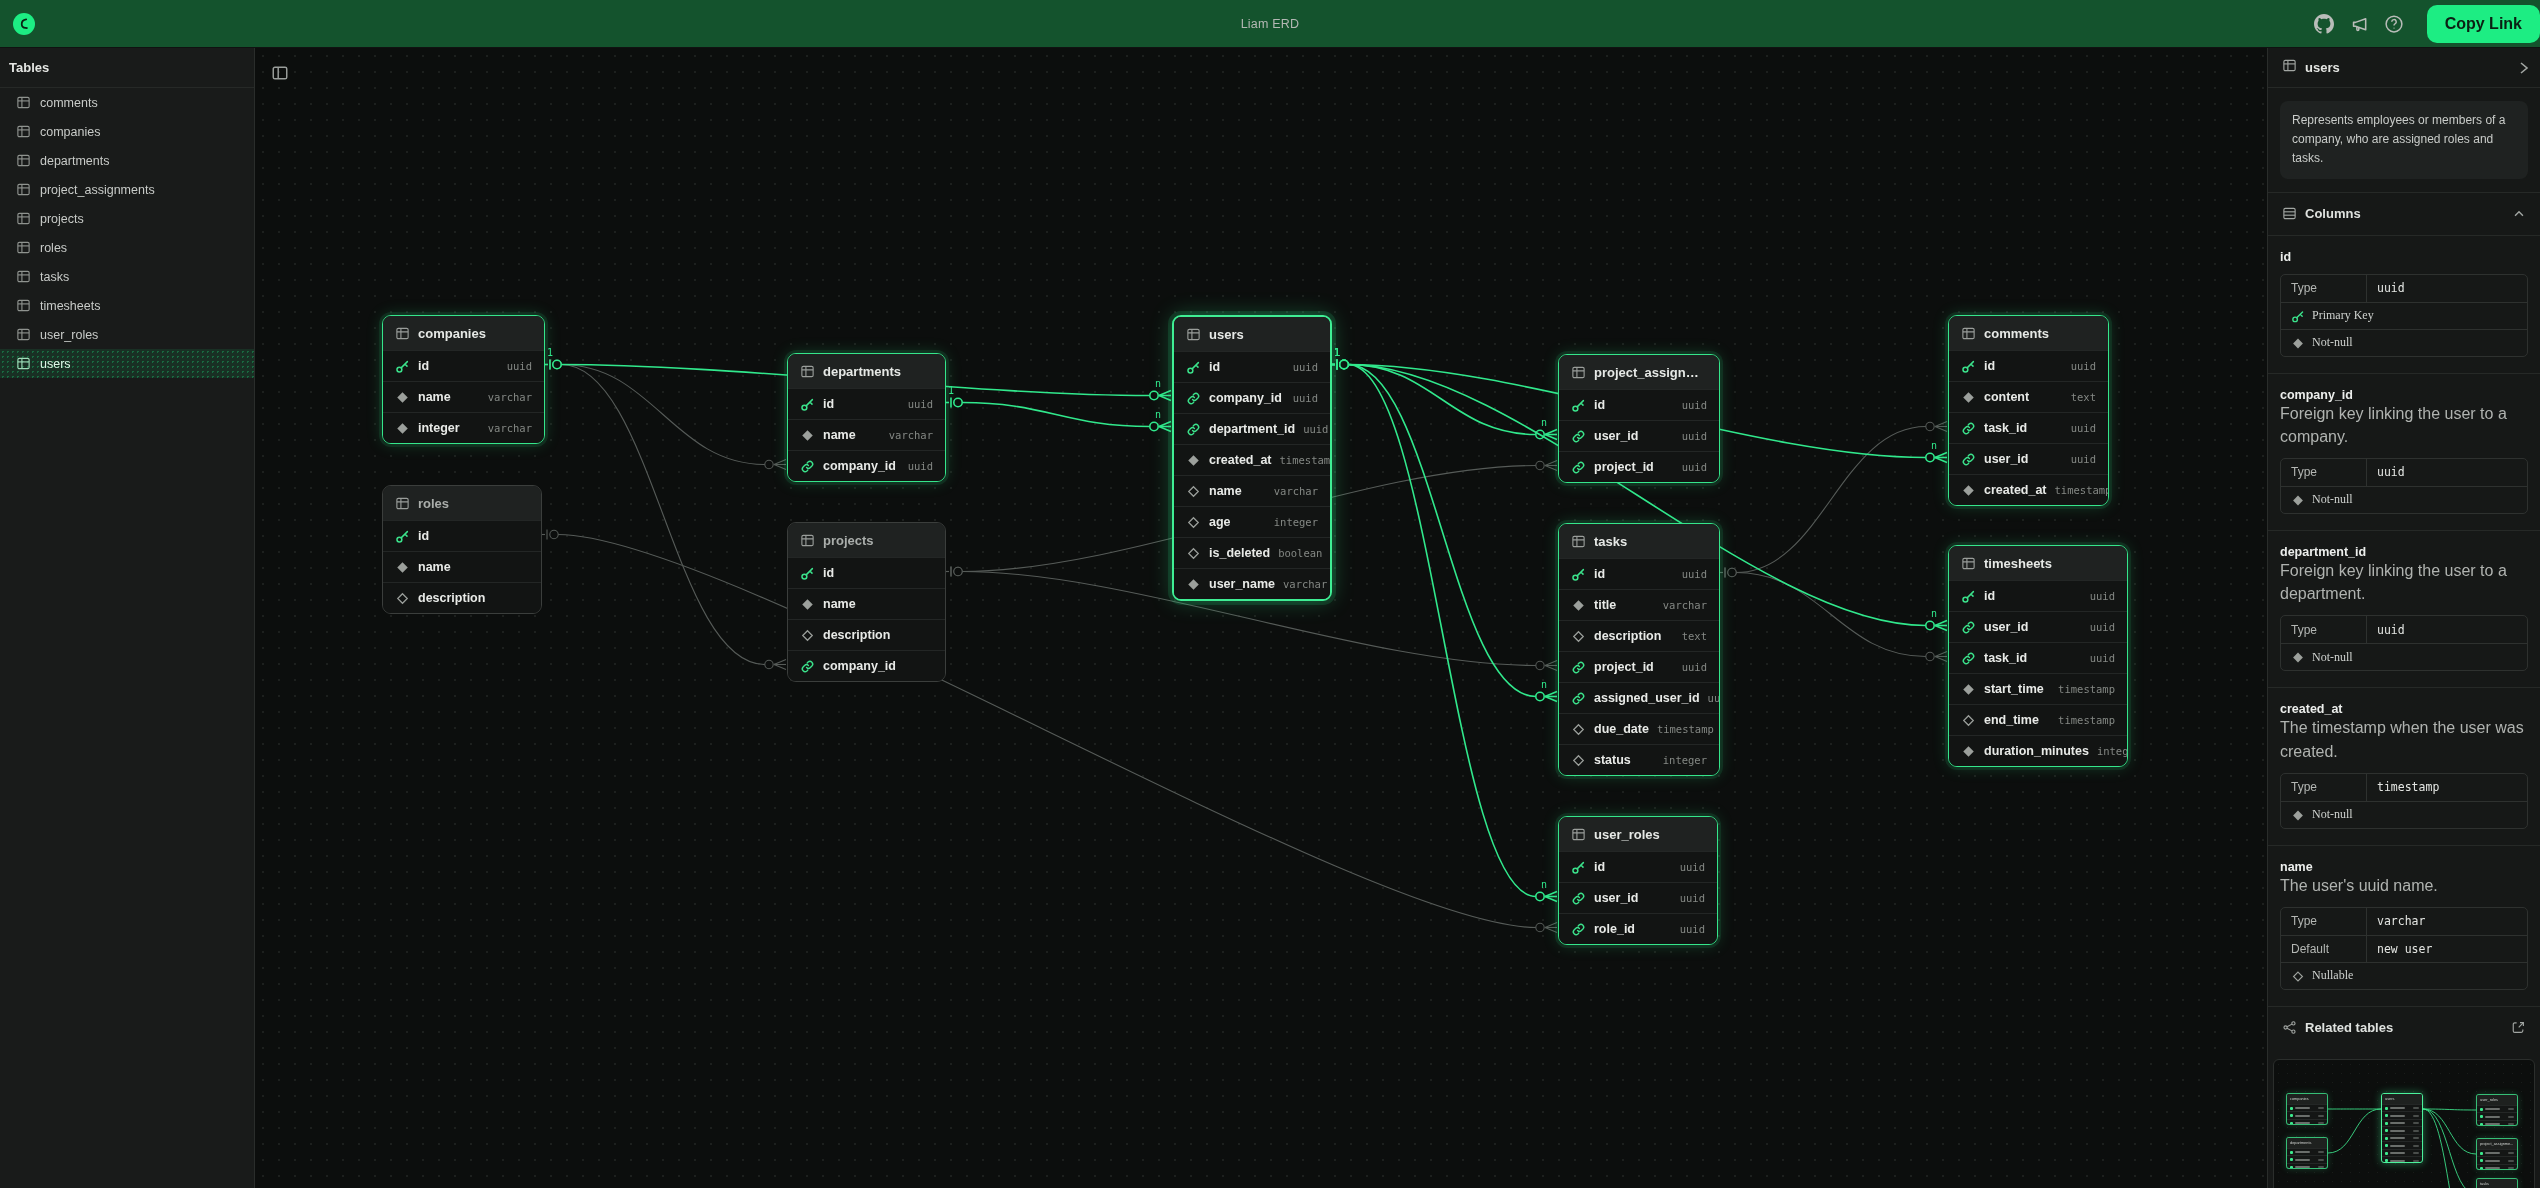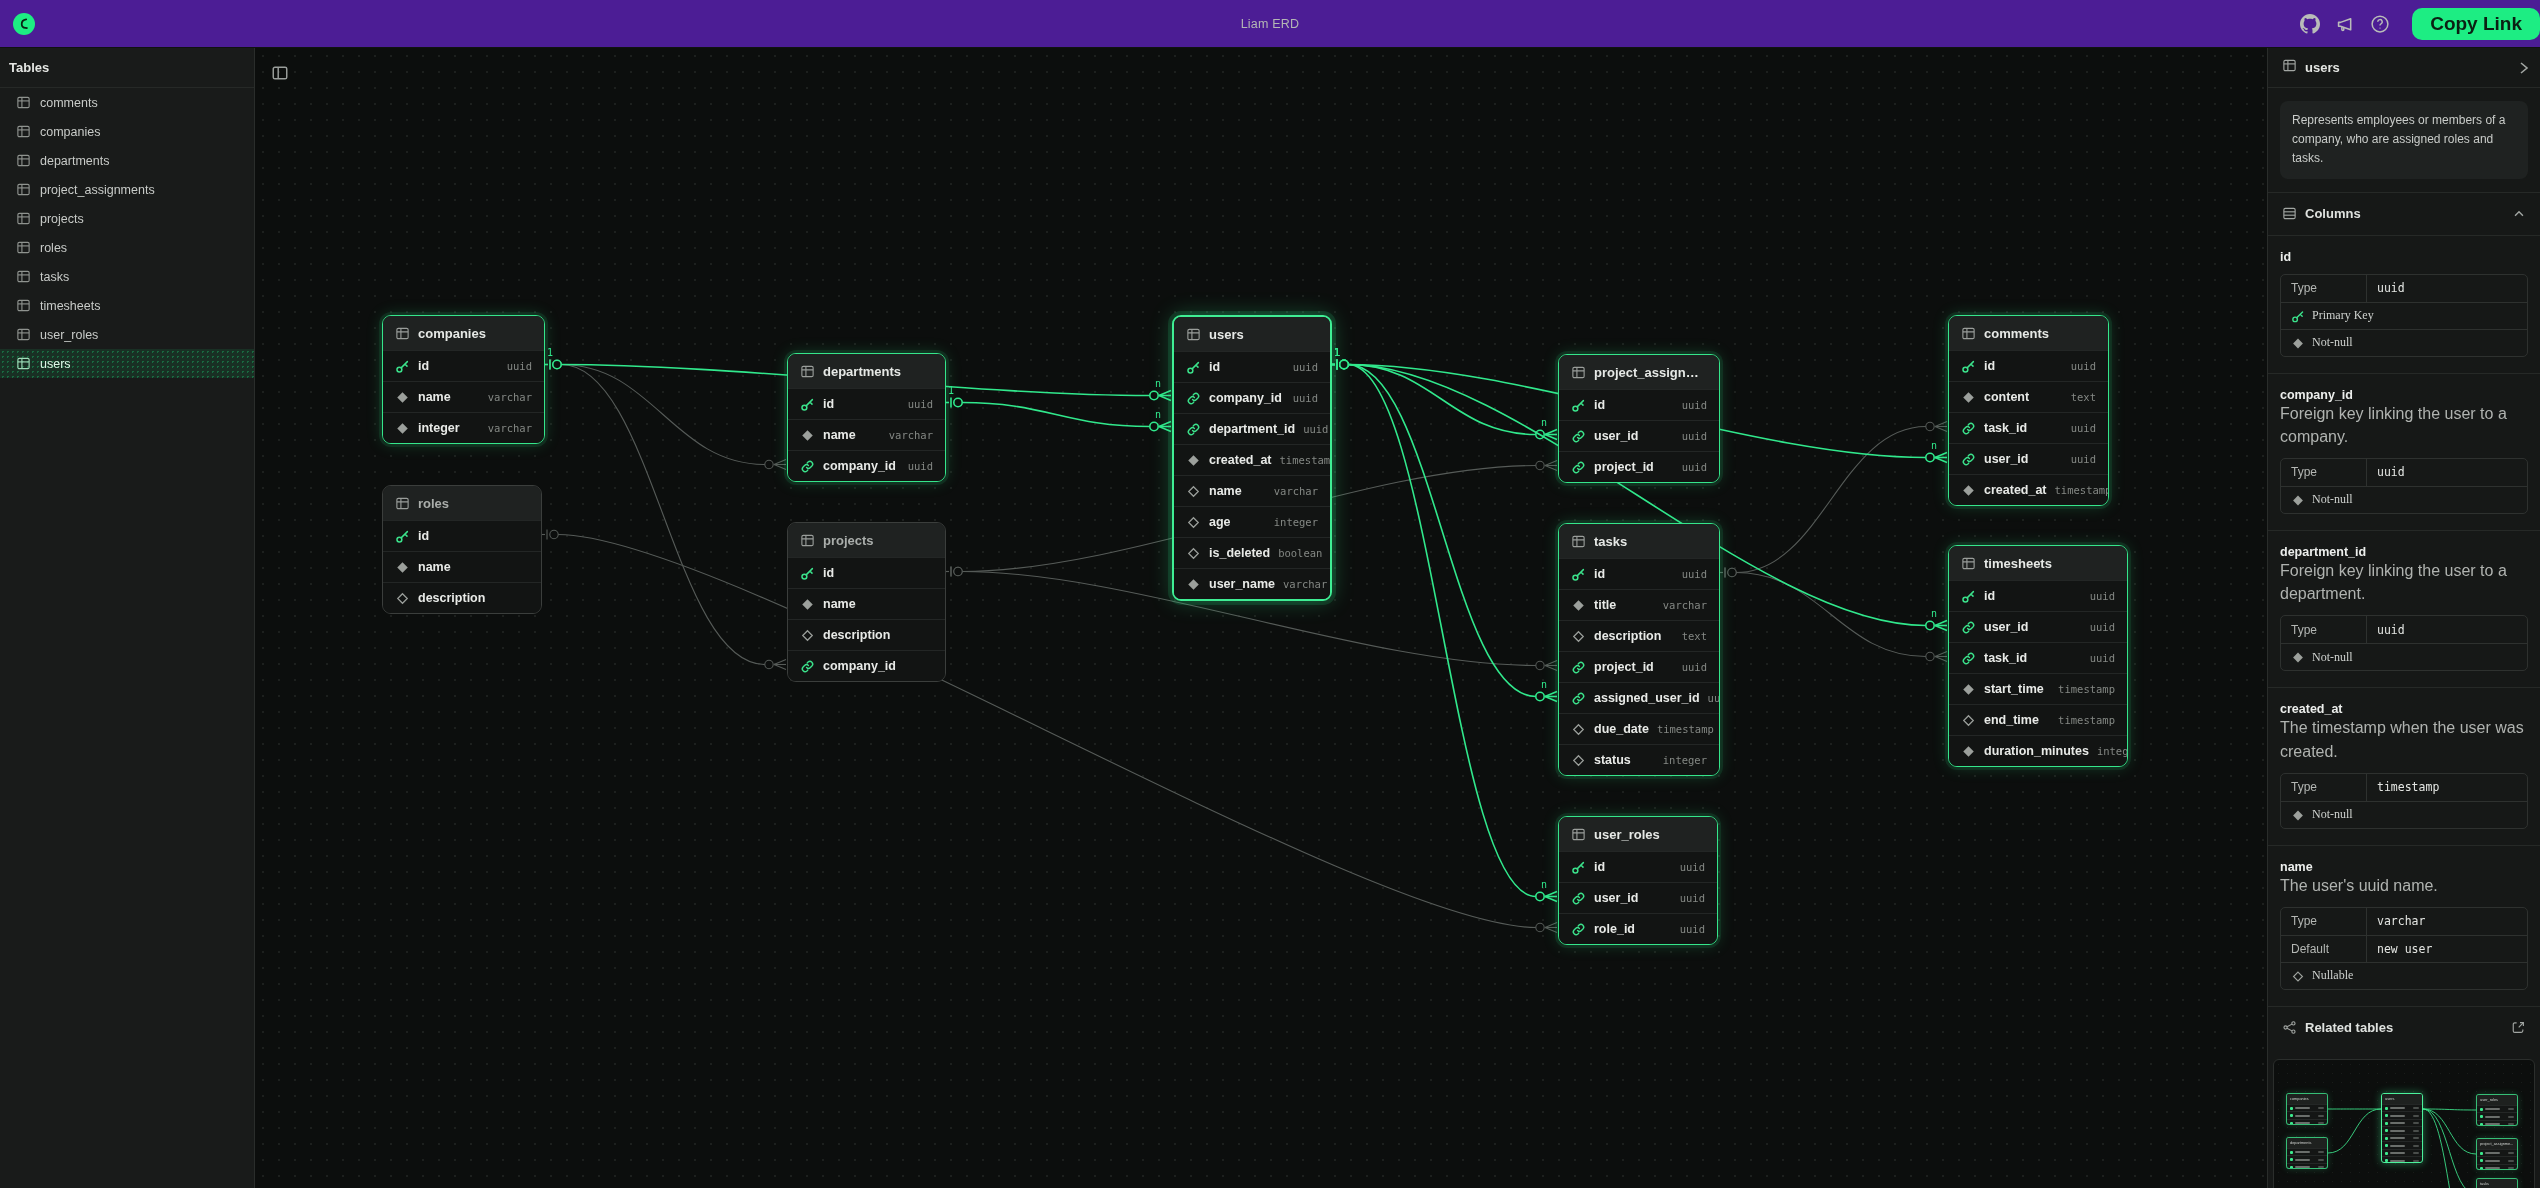--- a/index.html
+++ b/index.html
@@ -1,29 +1,29 @@
 <!DOCTYPE html>
 <html><head>
 <meta charset="utf-8">
 <style>
   * { margin:0; padding:0; box-sizing:border-box; }
   html,body { width:2540px; height:1188px; overflow:hidden; background:#0c0e0d;
     font-family:"Liberation Sans", sans-serif; -webkit-font-smoothing:antialiased; }
   #app { position:relative; width:2540px; height:1188px; background:#0c0e0d; color:#e8eae7; }
 
   
-  #topbar { position:absolute; left:0; top:0; width:2540px; height:48px; background:#4c1d95;
+  #topbar { position:absolute; left:0; top:0; width:2540px; height:48px; background:#14532d;
     border-bottom:1px solid #101211; display:flex; align-items:center; z-index:30; }
   #logo { position:absolute; left:13px; top:13px; width:22px; height:22px; border-radius:50%;
     background:#1ded83; display:flex; align-items:center; justify-content:center; }
   #app-title { position:absolute; left:0; right:0; text-align:center; font-size:12.5px; color:#b4b7b4; letter-spacing:.2px; }
   #topbar-right { position:absolute; right:0; top:0; height:48px; display:flex; align-items:center; gap:14px; padding-right:0; }
   .tb-icon { width:21px; height:21px; display:flex; align-items:center; justify-content:center; color:#b9bcb9; cursor:pointer; }
-  #copy-link { height:32px; margin-left:8px; padding:0 18px; background:#1ded83; color:#0b2013;
-    border:none; border-radius:10px; font-size:19px; font-weight:700; font-family:"Liberation Sans",sans-serif; cursor:pointer; }
+  #copy-link { height:38px; margin-left:8px; padding:0 18px; background:#1ded83; color:#0b2013;
+    border:none; border-radius:10px; font-size:16px; font-weight:700; font-family:"Liberation Sans",sans-serif; cursor:pointer; }
 
   
   #sidebar { position:absolute; left:0; top:48px; width:255px; bottom:0; background:#191b1a;
     border-right:1px solid #2a2d2b; z-index:20; }
   #sidebar-title { height:40px; display:flex; align-items:center; padding:0 9px; font-size:13px; font-weight:700; color:#e4e6e3;
     border-bottom:1px solid #262927; }
   .sb-item { height:29px; display:flex; align-items:center; gap:9px; padding:0 16px; font-size:12.5px; color:#c8cbc8; cursor:pointer; }
   .sb-item .sbi { color:#8f938f; display:flex; }
   .sb-item.selected { color:#dcf7e7;
     background-color:rgba(29,237,131,.10);

